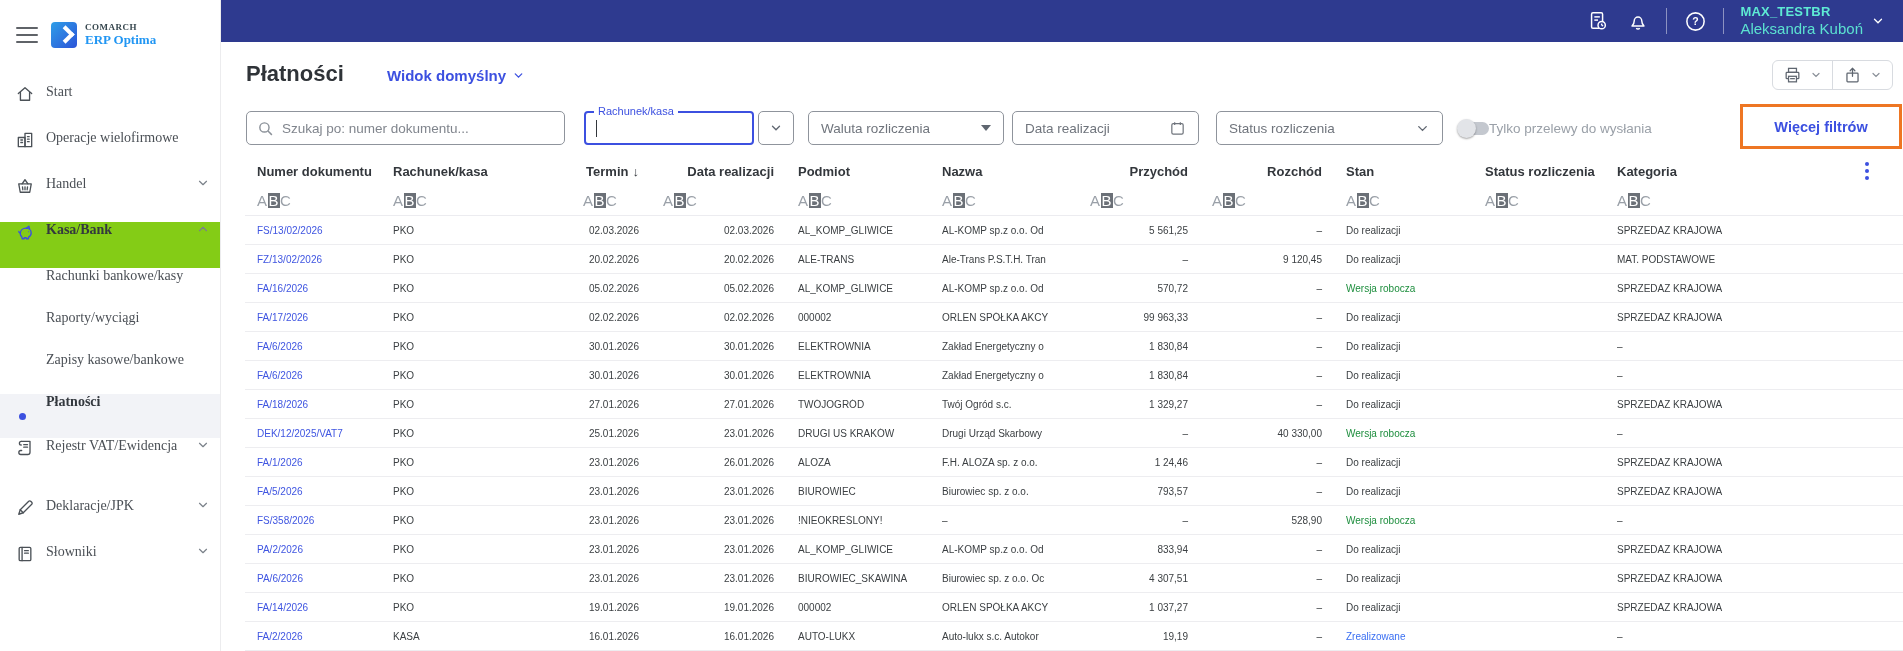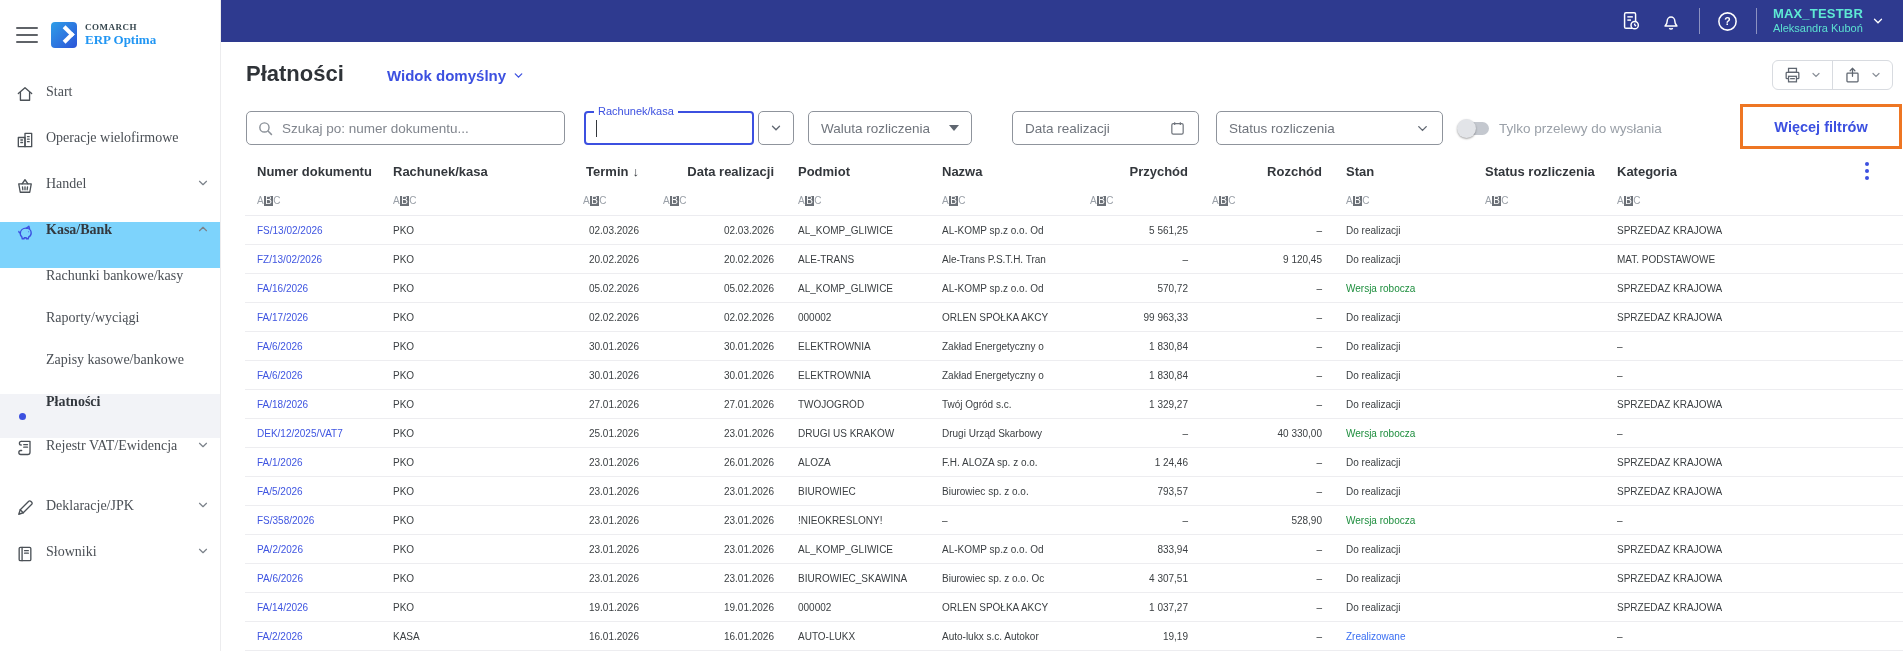--- a/index.html
+++ b/index.html
@@ -8,21 +8,21 @@
   .app { position:relative; width:1903px; height:651px; background:#fff; }
 
   
   .topbar { position:absolute; left:221px; top:0; right:0; height:42px; background:#2e3a8f;
             display:flex; align-items:center; justify-content:flex-end; padding-right:18px; gap:16px; }
   .tb-icon { width:24px; height:24px; display:flex; align-items:center; justify-content:center; cursor:pointer; }
   .tb-divider { width:1px; height:26px; background:rgba(255,255,255,.45); }
   .tb-user { display:flex; align-items:center; gap:8px; color:#5eead4; cursor:pointer; }
   .tb-user-text { text-align:left; line-height:1.15; }
   .tb-user-company { font-size:13px; font-weight:bold; letter-spacing:.2px; }
-  .tb-user-name { font-size:11px; opacity:.95; }
+  .tb-user-name { font-size:15px; opacity:.95; }
 
   
   .sidebar { position:absolute; left:0; top:0; width:221px; height:651px; background:#fff;
              border-right:1px solid #ececee; z-index:5;font-family:Liberation Serif, serif; }
   .sb-top { display:flex; align-items:center; gap:13px; padding:22px 0 0 16px; }
   .hamburger { width:22px; height:16px; display:flex; flex-direction:column; justify-content:space-between; cursor:pointer; }
   .hamburger span { display:block; height:2px; background:#5f6368; border-radius:1px; }
   .logo { display:flex; align-items:center; gap:8px; }
   .logo-mark { width:26px; height:26px; border-radius:4px; background:linear-gradient(135deg,#2f9fe8 0%,#2b53d8 100%);
                position:relative; }
@@ -31,21 +31,21 @@
   .logo-text { line-height:1.05; }
   .logo-brand { font-size:9px; font-weight:bold; color:#37474f; letter-spacing:.5px; }
   .logo-product { font-size:13px; font-weight:bold; color:#2196f3; }
   .nav { position:absolute; left:0; top:84px; right:0; }
   .nav-item { display:flex; align-items:flex-start; height:46px; padding:0 10px 0 14px; cursor:pointer;
               font-size:14px; color:#4a4f55; position:relative; }
   .nav-item .nv-icon { width:22px; display:flex; justify-content:center; margin-right:10px; flex:none; }
   .nav-item .nv-label { flex:1; line-height:1.2; overflow:hidden; }
   .nav-item .nv-chev { flex:none; margin-left:4px; display:flex; }
   .nav-item.sub { height:42px; padding-left:46px; }
-  .nav-item.active-parent { background:#7dd3fc; font-weight:bold; color:#33383e; }
+  .nav-item.active-parent { background:#84cc16; font-weight:bold; color:#33383e; }
   .nav-item.selected { background:#f2f3f7; font-weight:bold; color:#33383e; height:44px; }
   .nav-item.selected .dot { position:absolute; left:19px; top:50%; margin-top:-3px; width:7px; height:7px;
                             border-radius:50%; background:#3c50e0; }
   .nav-item.tall { height:60px; }
 
   
   .main { position:absolute; left:221px; top:42px; right:0; bottom:0; background:#fff; }
   .page-title { position:absolute; left:25px; top:19px; font-size:22px; font-weight:bold; color:#2f3338; }
   .view-selector { position:absolute; left:166px; top:25px; display:flex; align-items:center; gap:6px;
                    color:#3c50e0; font-size:15px; font-weight:bold; cursor:pointer; }
@@ -62,26 +62,26 @@
   .search-box input { border:none; outline:none; flex:1; font-size:13.5px; color:#3c4043;
                       font-family:"Liberation Sans", sans-serif; background:transparent; }
   .search-box input::placeholder { color:#80858d; }
   .acct-field { left:363px; width:170px; border:2px solid #3c50e0; border-radius:4px; background:#fff; position:absolute; }
   .acct-label { position:absolute; top:-8px; left:8px; background:#fff; padding:0 4px; font-size:11px; color:#3c50e0; }
   .caret { position:absolute; left:10px; top:7px; width:1px; height:17px; background:#33373c; }
   .acct-dd { left:537px; width:36px; border:1px solid #8f949c; border-radius:5px; background:#fff;
              display:flex; align-items:center; justify-content:center; cursor:pointer; }
   .select-box { border:1px solid #8f949c; border-radius:5px; background:#fff; display:flex; align-items:center;
                 justify-content:space-between; padding:0 12px; font-size:13.5px; color:#6f747c; cursor:pointer; }
-  .waluta { left:587px; width:164px; }
+  .waluta { left:587px; width:196px; }
   .data-real { left:791px; width:187px; }
   .status-rozl { left:995px; width:227px; }
   .tri-down { width:0; height:0; border-left:5px solid transparent; border-right:5px solid transparent;
               border-top:6px solid #5f6670; }
-  .toggle-wrap { left:1238px; display:flex; align-items:center; gap:10px; cursor:pointer; }
+  .toggle-wrap { left:1238px; display:flex; align-items:center; cursor:pointer; }
   .toggle-track { width:30px; height:13px; border-radius:7px; background:#c4c8cf; position:relative; flex:none; }
   .toggle-knob { position:absolute; left:-2px; top:-3px; width:19px; height:19px; border-radius:50%;
                  background:#e2e4e8; box-shadow:0 1px 2px rgba(0,0,0,.35); }
   .toggle-label { font-size:13.5px; color:#9aa0a8; white-space:nowrap; }
   .more-filters { position:absolute; left:1519px; top:-7px; width:162px; height:45px; border:3px solid #ee7623;
                   background:#fff; display:flex; align-items:center; justify-content:center;
                   font-size:14.5px; font-weight:bold; color:#3c50e0; cursor:pointer; }
 
   
   .table-area { position:absolute; left:0; right:0; top:114px; bottom:0; padding-left:24px; overflow:hidden; }
@@ -90,21 +90,21 @@
            align-items:center; }
   .thead { height:30px; font-size:13px; font-weight:bold; color:#33373c; }
   .th { padding:0 12px; white-space:nowrap; overflow:hidden; cursor:pointer; }
   .th.al-right { text-align:right; }
   .sort-arrow { font-weight:bold; margin-left:4px; }
   .dots-cell { display:flex; justify-content:center; align-items:center; cursor:pointer; }
   .dots { display:flex; flex-direction:column; gap:3px; }
   .dots i { width:4px; height:4px; border-radius:50%; background:#3c50e0; }
   .ficons { height:30px; border-bottom:1px solid #ececf0; }
   .fi-cell { padding:0 12px; display:flex; align-items:center; cursor:pointer; }
-  .abc { font-size:10px; color:#9aa0a8; letter-spacing:0; line-height:1; display:inline-flex; align-items:center; }
+  .abc { font-size:15px; color:#9aa0a8; letter-spacing:0; line-height:1; display:inline-flex; align-items:center; }
   .abc b { background:#6b7077; color:#fff; padding:0 1px; font-weight:normal; margin:0 .5px; }
   .trow { height:29px; border-bottom:1px solid #ededf0; font-size:10px; color:#3c4043; cursor:default; }
   .td { padding:0 12px; white-space:nowrap; overflow:hidden; }
   .td.al-right { text-align:right; }
   .doc-link { color:#3f55e1; cursor:pointer; }
   .stan-draft { color:#1e8e3e; }
   .stan-done { color:#3a6ff2; }
 
   svg { display:block; }
 </style>

